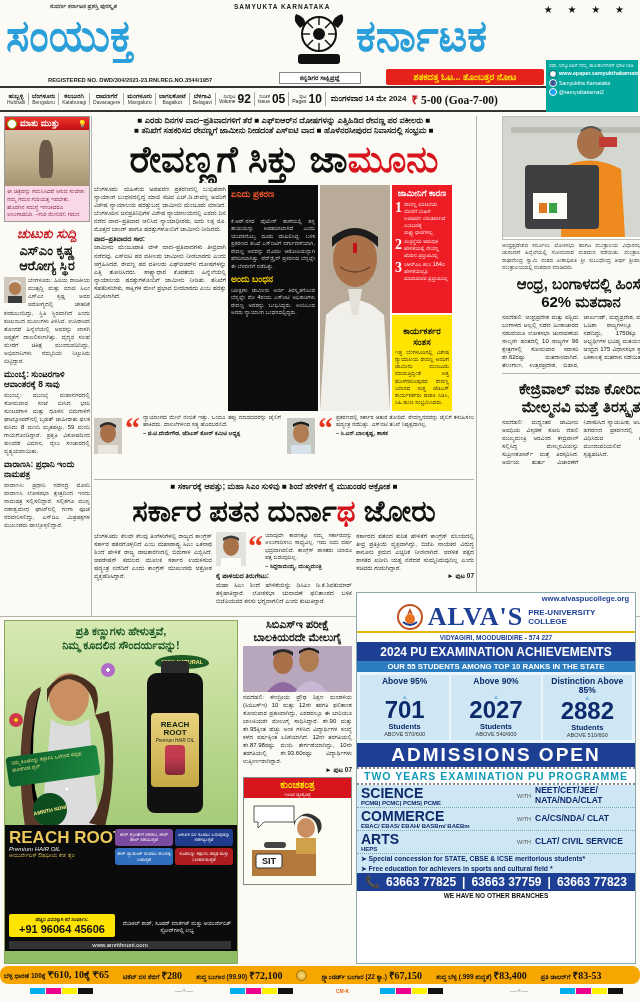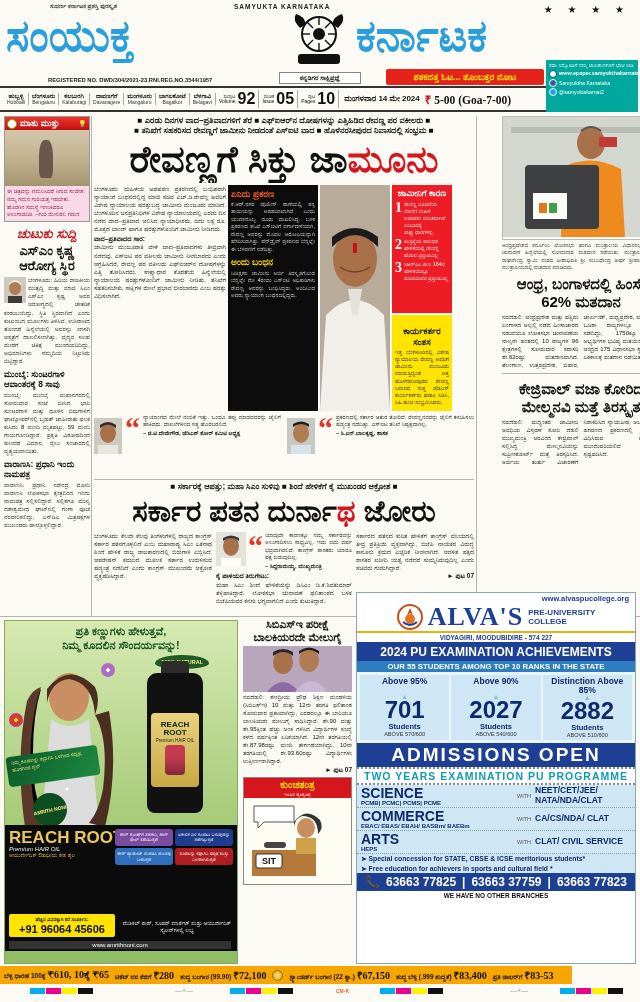--- a/index.html
+++ b/index.html
@@ -32,21 +32,21 @@
 
   
   .infobar{left:0;top:86px;width:546px;height:26px;border-top:2px solid #333;border-bottom:2px solid #333;
     display:flex;align-items:center;box-sizing:border-box;padding-left:4px;}
   .edition{border-right:1px solid #aaa;padding:0 3px;text-align:center;line-height:1.1;}
   .edition .kn{font-size:6.2px;font-weight:bold;display:block;}
   .edition .en{font-size:5px;color:#333;display:block;}
   .meta{display:flex;align-items:center;border-right:1px solid #aaa;padding:0 3px;gap:2px;}
   .meta .lbl{line-height:1.1;text-align:right;}
   .meta .lbl span{display:block;font-size:5px;}
-  .meta .num{font-size:16px;font-weight:bold;}
+  .meta .num{font-size:12px;font-weight:bold;}
   .ib-date{font-size:8px;font-weight:bold;padding:0 5px;white-space:nowrap;}
   .ib-price{font-family:"Liberation Serif",serif;font-size:11.5px;font-weight:bold;white-space:nowrap;}
   .ib-price .rs{color:#c3131b;}
 
   
   .vr{width:1px;background:#b5b3ad;top:116px;height:500px;}
   .hr-bottom{left:0;top:616px;width:640px;height:1px;background:#b5b3ad;}
 
   
   .col-left{left:4px;top:116px;width:86px;height:500px;overflow:hidden;}
@@ -68,21 +68,21 @@
   
   .col-center{left:94px;top:116px;width:380px;height:502px;overflow:hidden;}
   .kicker{font-size:8.2px;font-weight:bold;text-align:center;line-height:1.25;color:#111;}
   .hl1{font-size:37px;font-weight:bold;text-align:center;line-height:46px;white-space:nowrap;overflow:hidden;}
   .hl-red{color:#d6151c;}
   .ls-row{display:flex;gap:2px;height:226px;margin-top:2px;}
   .ls-text{width:132px;font-size:6.2px;line-height:1.3;overflow:hidden;}
   .subhead{font-weight:bold;font-size:6.6px;margin-top:2px;}
   .case-box{width:90px;background:#0c0c0c;color:#ddd;padding:3px;box-sizing:border-box;font-size:5.6px;
     line-height:1.35;overflow:hidden;}
-  .case-t1{color:#ff5a2d;font-weight:bold;font-size:9px;margin-bottom:1px;}
+  .case-t1{color:#ff5a2d;font-weight:bold;font-size:9px;margin-bottom:18px;}
   .case-t2{color:#ffd400;font-weight:bold;font-size:9px;margin:3px 0 1px;}
   .ls-photo{width:70px;overflow:hidden;}
   .ls-right{width:60px;display:flex;flex-direction:column;gap:2px;overflow:hidden;}
   .bail-box{background:#ee1c25;color:#fff;padding:3px;font-size:5.4px;line-height:1.3;flex:1 1 auto;}
   .bail-title{font-weight:bold;font-size:8.5px;text-align:center;margin-bottom:2px;}
   .bail-item{display:flex;gap:2px;margin-bottom:2px;}
   .bail-num{font-family:"Liberation Serif",serif;font-size:14px;font-weight:bold;line-height:1;}
   .joy-box{background:#ffe400;color:#111;padding:3px;font-size:5.6px;line-height:1.3;height:96px;
     box-sizing:border-box;overflow:hidden;}
   .joy-title{font-weight:bold;font-size:8.5px;text-align:center;margin-bottom:1px;margin-top:8px;}
@@ -175,22 +175,22 @@
   .al-stream .nm{color:#0d2a6b;font-weight:bold;font-size:14px;line-height:1;}
   .al-stream .cb{color:#0d2a6b;font-weight:bold;font-size:6px;}
   .al-stream .wl{color:#555;font-size:5.5px;margin:0 4px 0 auto;}
   .al-stream .wv{color:#0d2a6b;font-weight:bold;font-size:8.5px;width:96px;line-height:1.15;}
   .al-note{background:#cfe7f5;color:#0d2a6b;font-weight:bold;font-size:6.8px;padding:0 4px;line-height:1.45;}
   .al-phones{background:#1d3f94;color:#fff;display:flex;align-items:center;justify-content:center;gap:6px;
     font-weight:bold;font-size:12px;padding:2px 0;}
   .al-branch{color:#111;font-weight:bold;font-size:6.5px;text-align:center;padding:1px 0;}
 
   
-  .ticker{left:0;top:966px;width:572px;height:18px;background:#f7a600;display:flex;align-items:center;
-    padding:0 4px;box-sizing:border-box;gap:6px;overflow:hidden;}
+  .ticker{left:0;top:966px;width:640px;height:18px;background:#f7a600;display:flex;align-items:center;
+    padding:0 4px;box-sizing:border-box;gap:14px;overflow:hidden;border-radius:8px;}
   .tk{white-space:nowrap;display:flex;align-items:baseline;gap:2px;}
   .tk .t{font-size:6.5px;font-weight:bold;color:#111;}
   .tk .v{font-family:"Liberation Serif",serif;font-size:10px;font-weight:bold;color:#111;}
   .coin{width:9px;height:9px;border-radius:50%;background:radial-gradient(circle,#ffe27a,#d19a1f);border:1px solid #9c7014;flex:0 0 auto;align-self:center;}
 
   
   .cmyk{left:0;top:988px;width:640px;height:8px;}
   .cg{position:absolute;display:flex;}
   .cg div{width:15px;height:6px;margin-right:1px;}
   .c{background:#00adee;} .m{background:#ec008c;} .y{background:#fff200;} .k{background:#111;}

